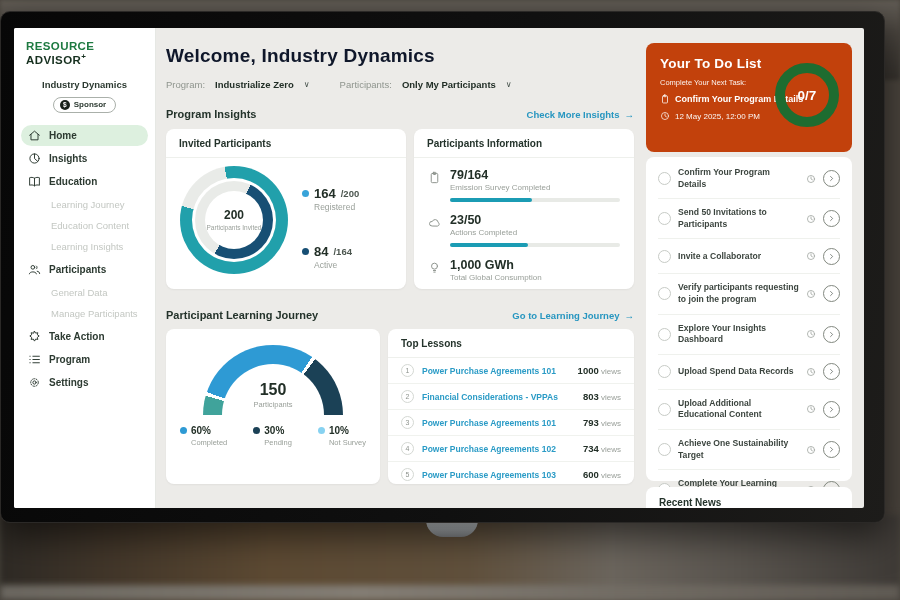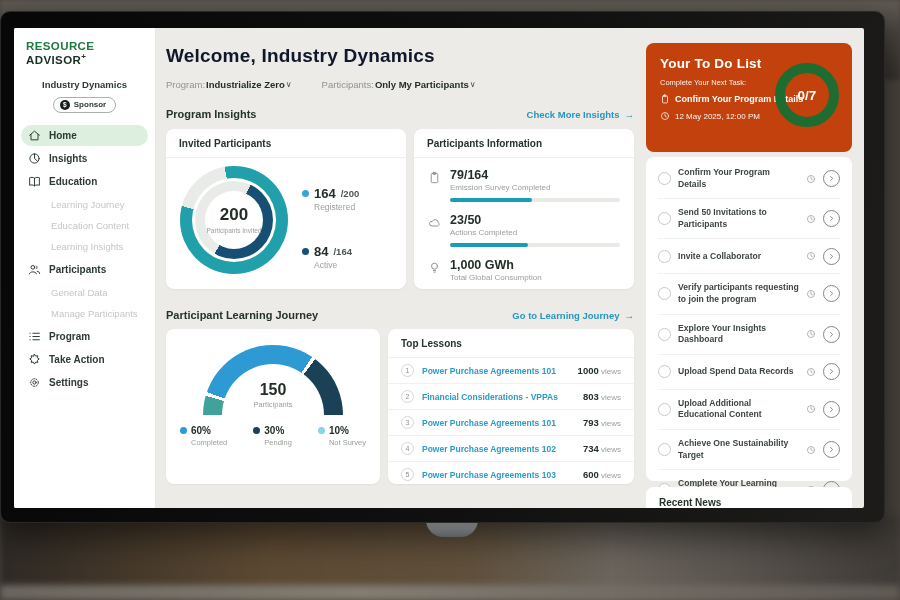--- a/index.html
+++ b/index.html
@@ -38,21 +38,21 @@
   .nav { margin-top:12px; }
   .nav-item { display:flex; align-items:center; gap:8px; margin:2px 7px; padding:4px 4px 4px 7px;
     font-size:10px; font-weight:bold; color:#2c3a31; border-radius:14px; cursor:pointer; }
   .nav-item.active { background:#ddf0df; }
   .nav-item svg { width:13px; height:13px; flex:0 0 13px; }
   .nav-sub { margin:4px 7px; padding:3px 4px 3px 30px; font-size:9.5px; color:#c3c7c2; cursor:pointer; }
 
   
   .main-title { position:absolute; left:152px; top:17px; font-size:19px; font-weight:bold; color:#0f172a; letter-spacing:.2px; }
   .filters { position:absolute; left:152px; top:51px; display:flex; gap:30px; align-items:center; }
-  .filter { display:flex; align-items:center; gap:1px; font-size:9.5px; cursor:pointer; }
+  .filter { display:flex; align-items:center; gap:10px; font-size:9.5px; cursor:pointer; }
   .filter .flabel { color:#8f958e; }
   .filter .fvalue { color:#222f27; font-weight:bold; }
   .filter .chev { color:#44504a; font-size:8px; }
 
   .sec-header { position:absolute; width:468px; display:flex; justify-content:space-between; align-items:center; }
   .sec-title { font-size:11px; font-weight:bold; color:#24332b; }
   .sec-link { font-size:9.5px; font-weight:bold; color:#2796c0; cursor:pointer; display:flex; gap:5px; align-items:center; }
 
   .card { position:absolute; background:#fff; border-radius:8px; box-shadow:0 1px 2px rgba(0,0,0,.05); }
   .card-title { font-size:10px; font-weight:bold; color:#24332b; padding:9px 13px 8px; border-bottom:1px solid #eef0ec; }
@@ -60,21 +60,21 @@
   
   .donut-body { display:flex; align-items:center; padding:8px 10px 0 14px; }
   .donut { position:relative; width:108px; height:108px; flex:0 0 108px; }
   .ring-outer { position:absolute; inset:0; border-radius:50%;
     background:conic-gradient(from -10deg,#21a0ab 0 295deg,#e9ebe8 295deg 360deg); }
   .ring-outer::after { content:""; position:absolute; inset:12px; border-radius:50%; background:#fff; }
   .ring-inner { position:absolute; inset:15px; border-radius:50%;
     background:conic-gradient(from 25deg,#174f74 0 185deg,#e9ebe8 185deg 360deg); }
   .ring-inner::after { content:""; position:absolute; inset:10px; border-radius:50%; background:#fff; }
   .donut-center { position:absolute; inset:25px; display:flex; flex-direction:column; align-items:center; justify-content:center; text-align:center; }
-  .donut-center .dc-num { font-size:17px; font-weight:bold; color:#222f27;text-align:center; }
+  .donut-center .dc-num { font-size:12px; font-weight:bold; color:#222f27;text-align:center; }
   .donut-center .dc-label { font-size:6.5px; color:#9aa09a; line-height:1.3; margin-top:2px; }
   .donut-legend { margin-left:14px; display:flex; flex-direction:column; gap:16px; }
   .dl-item .dl-val { display:flex; align-items:center; gap:5px;margin-top:16px; }
   .dl-dot { width:7px; height:7px; border-radius:50%; }
   .dl-main { font-size:13px; font-weight:bold; color:#222f27; }
   .dl-den { font-size:9.5px; font-weight:bold; color:#4c564f; }
   .dl-label { font-size:8.5px; color:#9aa09a; margin:1px 0 0 12px; }
 
   
   .pinfo-body { padding:10px 14px 0; }
@@ -186,30 +186,30 @@
               <circle cx="9" cy="8" r="3.4"></circle>
               <path d="M2.5 20c0-5 13-5 13 0"></path>
               <path d="M15.5 5.5a3.2 3.2 0 0 1 0 5.4M17 15.2c2.8.5 4.5 1.9 4.5 4.3"></path>
             </svg>
         <span>Participants</span>
       </div>
       <div class="nav-sub">General Data</div>
       <div class="nav-sub">Manage Participants</div>
       <div class="nav-item">
         <svg viewBox="0 0 24 24">
+              <path d="M12 2.5l2.2 3.3 3.9-.8-.8 3.9L20.6 11l-3.3 2.6.8 3.9-3.9-.8L12 20.5l-2.2-3.8-3.9.8.8-3.9L3.4 11l3.3-2.1-.8-3.9 3.9.8z"></path>
+            </svg>
+        <span>Take Action</span>
+      </div>
+      <div class="nav-item">
+        <svg viewBox="0 0 24 24">
               <path d="M9 6h12M9 12h12M9 18h12"></path>
               <path d="M3.5 6h.5M3.5 12h.5M3.5 18h.5"></path>
             </svg>
         <span>Program</span>
-      </div>
-      <div class="nav-item">
-        <svg viewBox="0 0 24 24">
-              <path d="M12 2.5l2.2 3.3 3.9-.8-.8 3.9L20.6 11l-3.3 2.6.8 3.9-3.9-.8L12 20.5l-2.2-3.8-3.9.8.8-3.9L3.4 11l3.3-2.1-.8-3.9 3.9.8z"></path>
-            </svg>
-        <span>Take Action</span>
       </div>
       <div class="nav-item">
         <svg viewBox="0 0 24 24">
               <circle cx="12" cy="12" r="3"></circle>
               <circle cx="12" cy="12" r="7" stroke-dasharray="2.5 2.6"></circle>
             </svg>
         <span>Settings</span>
       </div>
     </div>
   </div>

